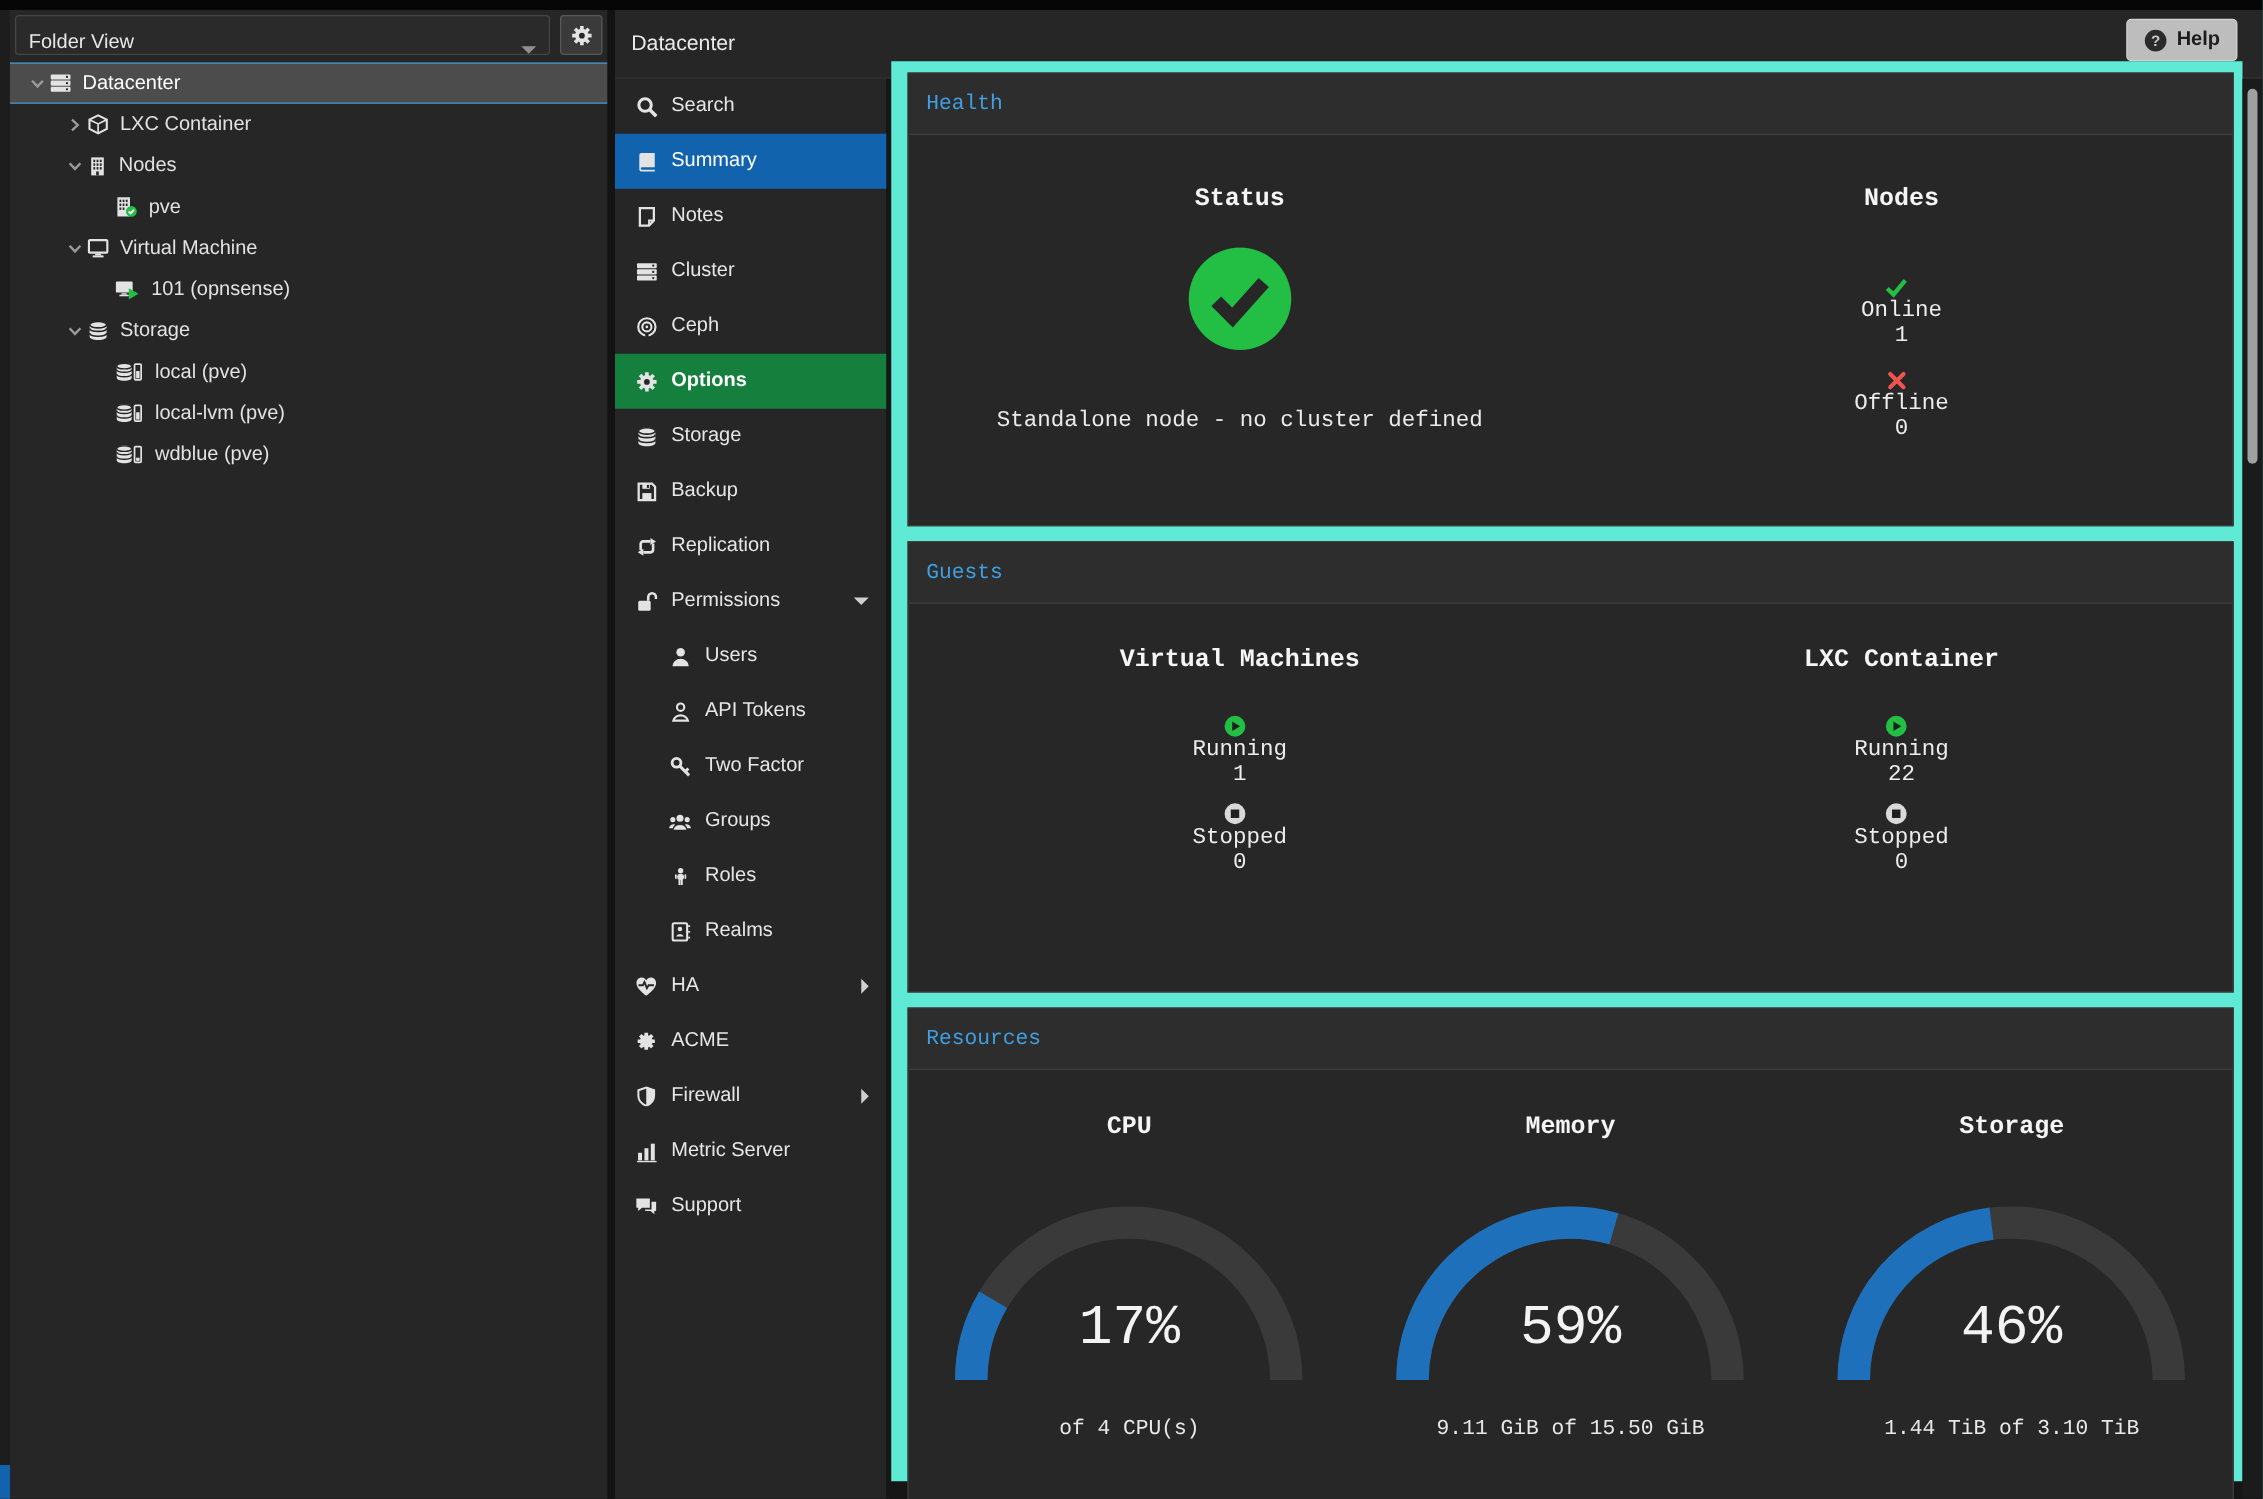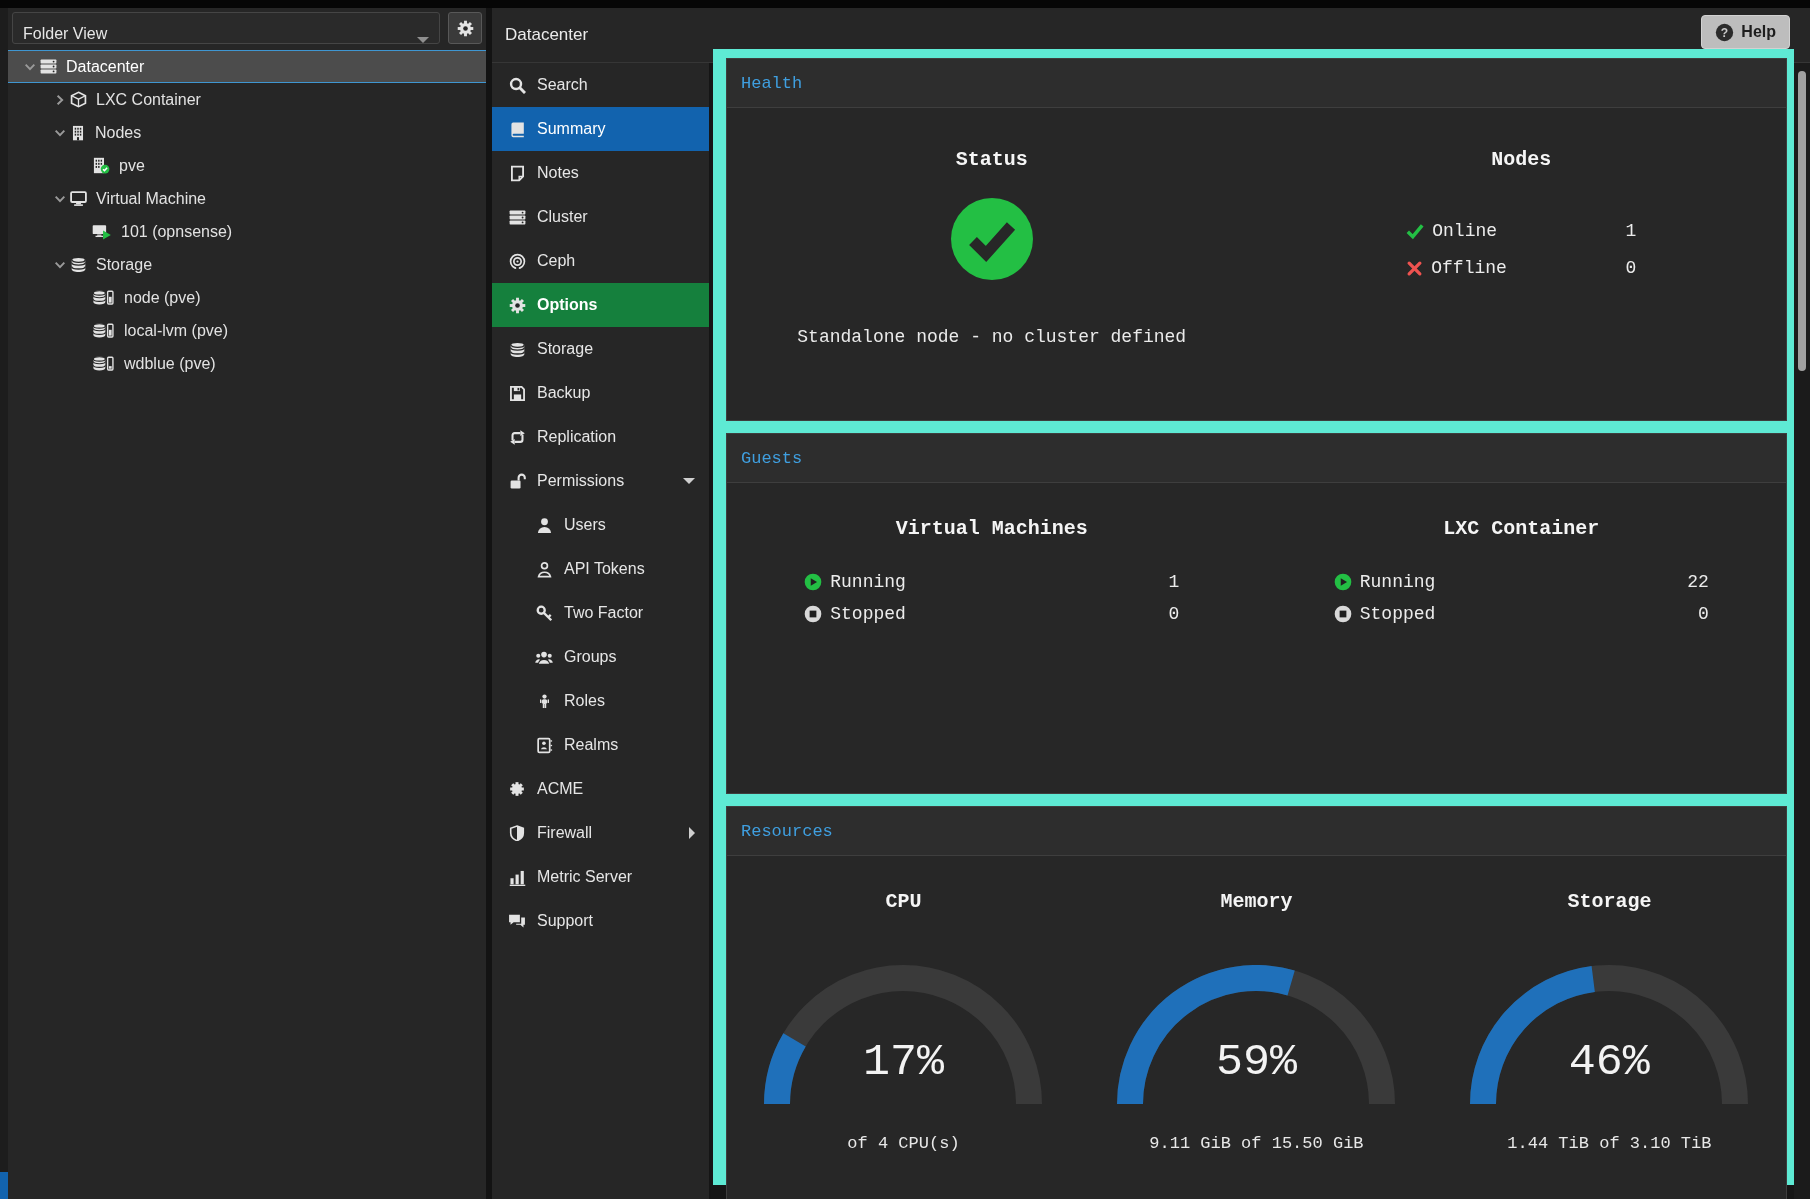--- a/index.html
+++ b/index.html
@@ -74,21 +74,21 @@
 
   .two-col { display:flex; }
   .two-col > div { width:50%; display:flex; flex-direction:column; align-items:center; }
   .col-heading { font-size:20px; font-weight:bold; color:#f5f5f5; }
 
   
   #panel-health .col-heading { margin-top:40px; }
   .status-check-wrap { margin-top:26px; }
   .status-msg { margin-top:46px; font-size:18px; color:#eaeaea; }
   .kv-rows { display:flex; flex-direction:column; }
-  .kv-row { display:flex; align-items:center; font-size:18px; color:#ececec; }
+  .kv-row { display:flex; align-items:center; font-size:18px; color:#ececec;flex-direction:column; }
   .kv-ico { display:flex; align-items:center; margin-right:8px; }
   .kv-label { flex:1; }
   .kv-value { text-align:right; }
   #nodes-rows { width:230px; margin-top:50px; gap:17px; }
 
   
   #panel-guests .col-heading { margin-top:34px; }
   .guest-rows { width:375px; margin-top:32px; gap:12px; }
 
   
@@ -258,21 +258,21 @@
             <path fill="#e3e3e3" d="M6.4 0.9 C3.3 0.9 1.2 1.8 1.2 3 V11 C1.2 12.2 3.3 13.1 6.4 13.1 C9.5 13.1 11.6 12.2 11.6 11 V3 C11.6 1.8 9.5 0.9 6.4 0.9 Z"></path>
             <g stroke="#262626" stroke-width="1" fill="none">
               <path d="M1.2 5.3 C1.2 6.4 3.3 7.2 6.4 7.2 C9.5 7.2 11.6 6.4 11.6 5.3"></path>
               <path d="M1.2 8.5 C1.2 9.6 3.3 10.4 6.4 10.4 C9.5 10.4 11.6 9.6 11.6 8.5"></path>
               <ellipse cx="6.4" cy="3" rx="5.2" ry="1.9"></ellipse>
             </g>
             <rect x="13.6" y="1.6" width="4.6" height="11" rx="0.8" fill="none" stroke="#e3e3e3" stroke-width="1.2"></rect>
             <rect x="14.7" y="6.4" width="2.4" height="5.1" fill="#e3e3e3"></rect>
           </svg>
         </span>
-        <span>node (pve)</span>
+        <span>local (pve)</span>
       </div>
       <div class="tree-row lvl2">
         <span class="tree-ico">
           <svg viewBox="0 0 20 14" width="23" height="17" style="display:block">
             <path fill="#e3e3e3" d="M6.4 0.9 C3.3 0.9 1.2 1.8 1.2 3 V11 C1.2 12.2 3.3 13.1 6.4 13.1 C9.5 13.1 11.6 12.2 11.6 11 V3 C11.6 1.8 9.5 0.9 6.4 0.9 Z"></path>
             <g stroke="#262626" stroke-width="1" fill="none">
               <path d="M1.2 5.3 C1.2 6.4 3.3 7.2 6.4 7.2 C9.5 7.2 11.6 6.4 11.6 5.3"></path>
               <path d="M1.2 8.5 C1.2 9.6 3.3 10.4 6.4 10.4 C9.5 10.4 11.6 9.6 11.6 8.5"></path>
               <ellipse cx="6.4" cy="3" rx="5.2" ry="1.9"></ellipse>
             </g>
@@ -494,20 +494,30 @@
           <circle cx="7" cy="5" r="1.6" fill="#e3e3e3"></circle>
           <path fill="#e3e3e3" d="M4.3 10.3 a2.8 2.5 0 0 1 5.4 0 Z"></path>
           <g stroke="#e3e3e3" stroke-width="1.2">
             <line x1="12.8" y1="3" x2="14.2" y2="3"></line>
             <line x1="12.8" y1="7" x2="14.2" y2="7"></line>
             <line x1="12.8" y1="11" x2="14.2" y2="11"></line>
           </g>
         </svg>
       </span>
       <span class="m-label">Realms</span>
+    </div>
+    <div class="menu-item">
+      <span class="m-ico">
+        <svg viewBox="0 0 14 14" width="18" height="18" style="display:block">
+          <path fill="#e3e3e3" d="M7 12.9 C2.9 9.6 0.9 7.4 0.9 4.9 C0.9 3 2.4 1.6 4.2 1.6 C5.4 1.6 6.4 2.3 7 3.3 C7.6 2.3 8.6 1.6 9.8 1.6 C11.6 1.6 13.1 3 13.1 4.9 C13.1 7.4 11.1 9.6 7 12.9 Z"></path>
+          <polyline points="2.2,6.4 4.9,6.4 5.9,4.4 7.4,8.2 8.5,6.4 11.8,6.4" stroke="#262626" stroke-width="1.2" fill="none"></polyline>
+        </svg>
+      </span>
+      <span class="m-label">HA</span>
+      <span class="arr-right"></span>
     </div>
     <div class="menu-item">
       <span class="m-ico">
         <svg viewBox="0 0 14 14" width="16" height="16" style="display:block">
           <g stroke="#e3e3e3" stroke-width="2.6">
             <line x1="7" y1="1" x2="7" y2="13"></line>
             <line x1="1" y1="7" x2="13" y2="7"></line>
             <line x1="2.8" y1="2.8" x2="11.2" y2="11.2"></line>
             <line x1="11.2" y1="2.8" x2="2.8" y2="11.2"></line>
           </g>

